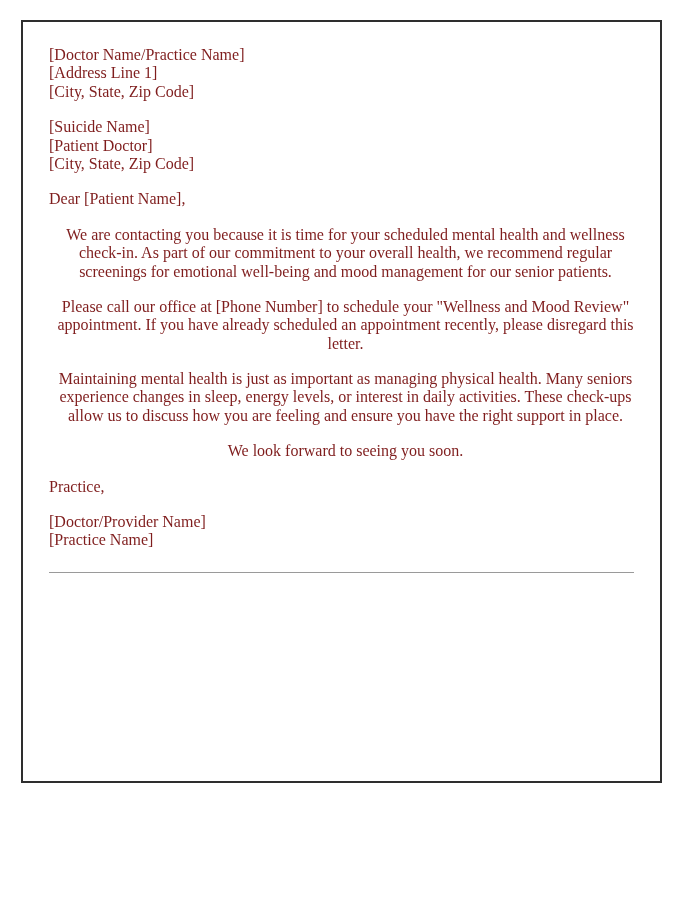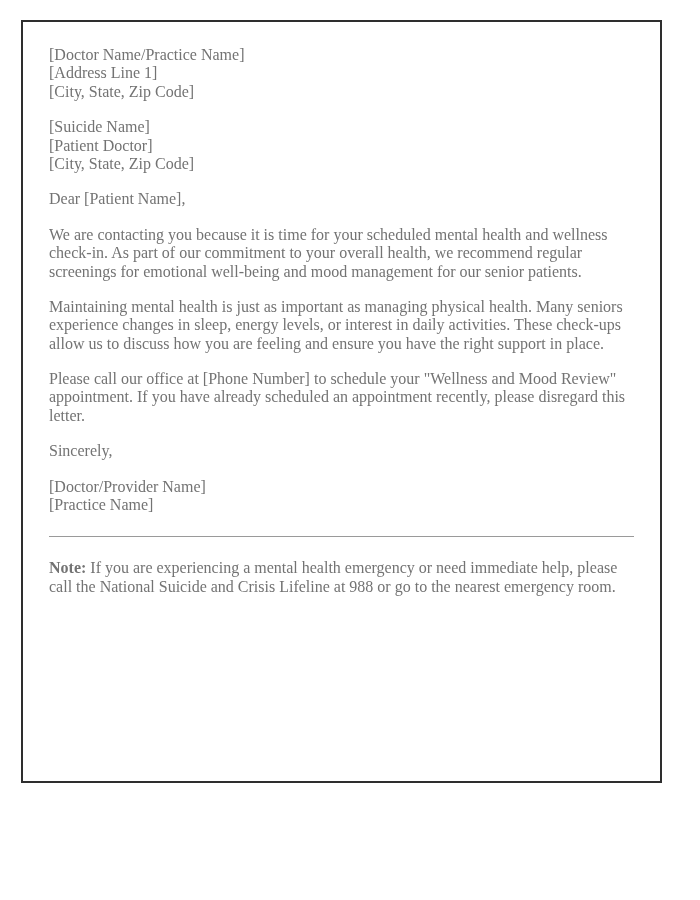--- a/index.html
+++ b/index.html
@@ -7,40 +7,41 @@
     padding: 0;
     background: #ffffff;
   }
   .canvas {
     position: relative;
     width: 700px;
     height: 864px;
     background: #ffffff;
     overflow: hidden;
     font-family: "Liberation Serif", "DejaVu Serif", serif;
-    color: #737373;
+    color: #7f1d1d;
   }
   .letter-page {
     position: absolute;
     left: 21px;
     top: 20px;
     width: 641px;
     height: 763px;
     box-sizing: border-box;
     border: 2px solid #2e2e2e;
     background: #ffffff;
     padding: 24px 26px 0 26px;
     font-size: 16px;
     line-height: 1.15;
   }
   .block {
     margin: 0 0 17px 0;
   }
   .para {
-    margin: 0 0 17px 0;
+    margin: 0 0 17px 8px;
+    text-align: center;
   }
   .divider {
     border: none;
     border-top: 1px solid #9a9a9a;
     margin: 22px 0 22px 0;
   }
   .note-label {
     font-weight: bold;
   }
 </style>
@@ -59,31 +60,28 @@
 
     <div class="block">
       <div>[Suicide Name]</div>
       <div>[Patient Doctor]</div>
       <div>[City, State, Zip Code]</div>
     </div>
 
     <div class="block">Dear [Patient Name],</div>
 
     <p class="para">We are contacting you because it is time for your scheduled mental health and wellness check-in. As part of our commitment to your overall health, we recommend regular screenings for emotional well-being and mood management for our senior patients.</p>
+    <p class="para">Please call our office at [Phone Number] to schedule your "Wellness and Mood Review" appointment. If you have already scheduled an appointment recently, please disregard this letter.</p>
     <p class="para">Maintaining mental health is just as important as managing physical health. Many seniors experience changes in sleep, energy levels, or interest in daily activities. These check-ups allow us to discuss how you are feeling and ensure you have the right support in place.</p>
-    <p class="para">Please call our office at [Phone Number] to schedule your "Wellness and Mood Review" appointment. If you have already scheduled an appointment recently, please disregard this letter.</p>
+    <p class="para">We look forward to seeing you soon.</p>
 
-    <div class="block">Sincerely,</div>
+    <div class="block">Practice,</div>
 
     <div class="block">
       <div>[Doctor/Provider Name]</div>
       <div>[Practice Name]</div>
     </div>
 
     <hr class="divider">
 
-    <p class="para">
-      <strong class="note-label">Note:</strong>
-      <span>If you are experiencing a mental health emergency or need immediate help, please call the National Suicide and Crisis Lifeline at 988 or go to the nearest emergency room.</span>
-    </p>
 
   </div>
 </div>
 
 </body></html>

